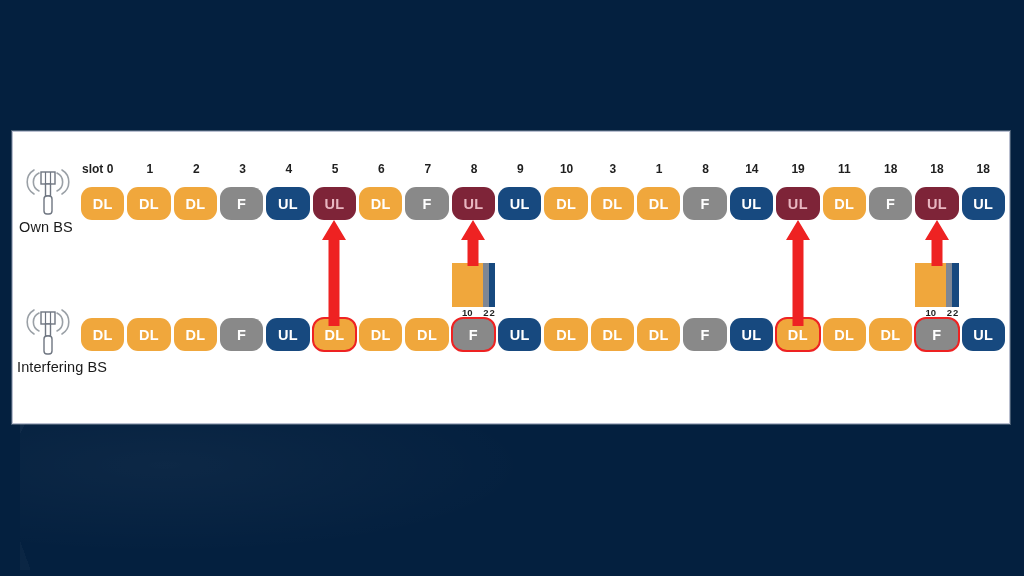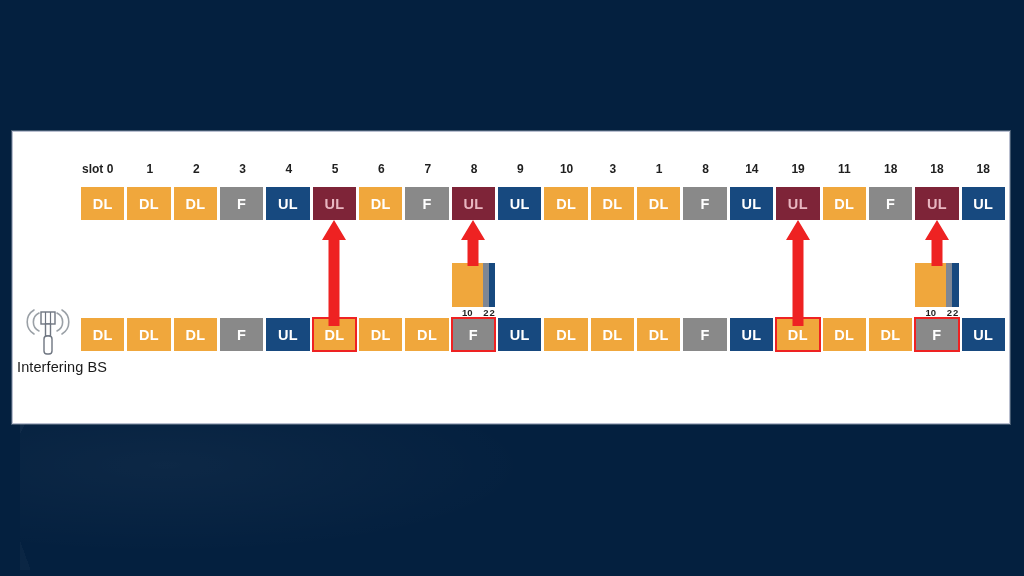--- a/index.html
+++ b/index.html
@@ -66,20 +66,21 @@
     flex: 1 1 0;
     height: 33px;
     display: flex;
     align-items: center;
     justify-content: center;
     font-size: 14.5px;
     font-weight: 700;
     color: #ffffff;
     letter-spacing: .3px;
     position: relative;
+    border-radius: 11px;
   }
   .c-dl { background: #f0a73c; }
   .c-f  { background: #898989; }
   .c-ulb{ background: #17497f; }
   .c-ulr{ background: #7e2438; color: #e8b6c0; }
   .hl { outline: 2.5px solid #ee2222; outline-offset: -1px; }
 
   
   #slot-numbers {
     position: absolute;
@@ -127,20 +128,36 @@
   }
   .sb-lab { text-align: center; }
 </style>
 </head>
 <body>
 
 <div id="bg-ghost"></div>
 
 <div id="slide-card">
 
+  <div class="bs-block" id="own-bs-block">
+    <svg class="tower-icon" viewBox="0 0 58 58">
+      <g stroke="#9aa0a6" stroke-width="1.6" fill="none" stroke-linecap="round">
+        <path d="M20 13 A10 10 0 0 0 20 31"></path>
+        <path d="M15 10 A14 14 0 0 0 15 34"></path>
+        <path d="M38 13 A10 10 0 0 1 38 31"></path>
+        <path d="M43 10 A14 14 0 0 1 43 34"></path>
+      </g>
+      <rect x="22" y="12" width="14" height="12" fill="#ffffff" stroke="#6f7681" stroke-width="1.4"></rect>
+      <line x1="26.5" y1="12" x2="26.5" y2="24" stroke="#6f7681" stroke-width="1.2"></line>
+      <line x1="31.5" y1="12" x2="31.5" y2="24" stroke="#6f7681" stroke-width="1.2"></line>
+      <rect x="26.5" y="24" width="5" height="12" fill="#ffffff" stroke="#6f7681" stroke-width="1.4"></rect>
+      <rect x="25" y="36" width="8" height="18" rx="3" fill="#ffffff" stroke="#6f7681" stroke-width="1.4"></rect>
+    </svg>
+    <span class="bs-label">Own BS</span>
+  </div>
 
   <div class="bs-block" id="intf-bs-block">
     <svg class="tower-icon" viewBox="0 0 58 58">
       <g stroke="#9aa0a6" stroke-width="1.6" fill="none" stroke-linecap="round">
         <path d="M20 13 A10 10 0 0 0 20 31"></path>
         <path d="M15 10 A14 14 0 0 0 15 34"></path>
         <path d="M38 13 A10 10 0 0 1 38 31"></path>
         <path d="M43 10 A14 14 0 0 1 43 34"></path>
       </g>
       <rect x="22" y="12" width="14" height="12" fill="#ffffff" stroke="#6f7681" stroke-width="1.4"></rect>

